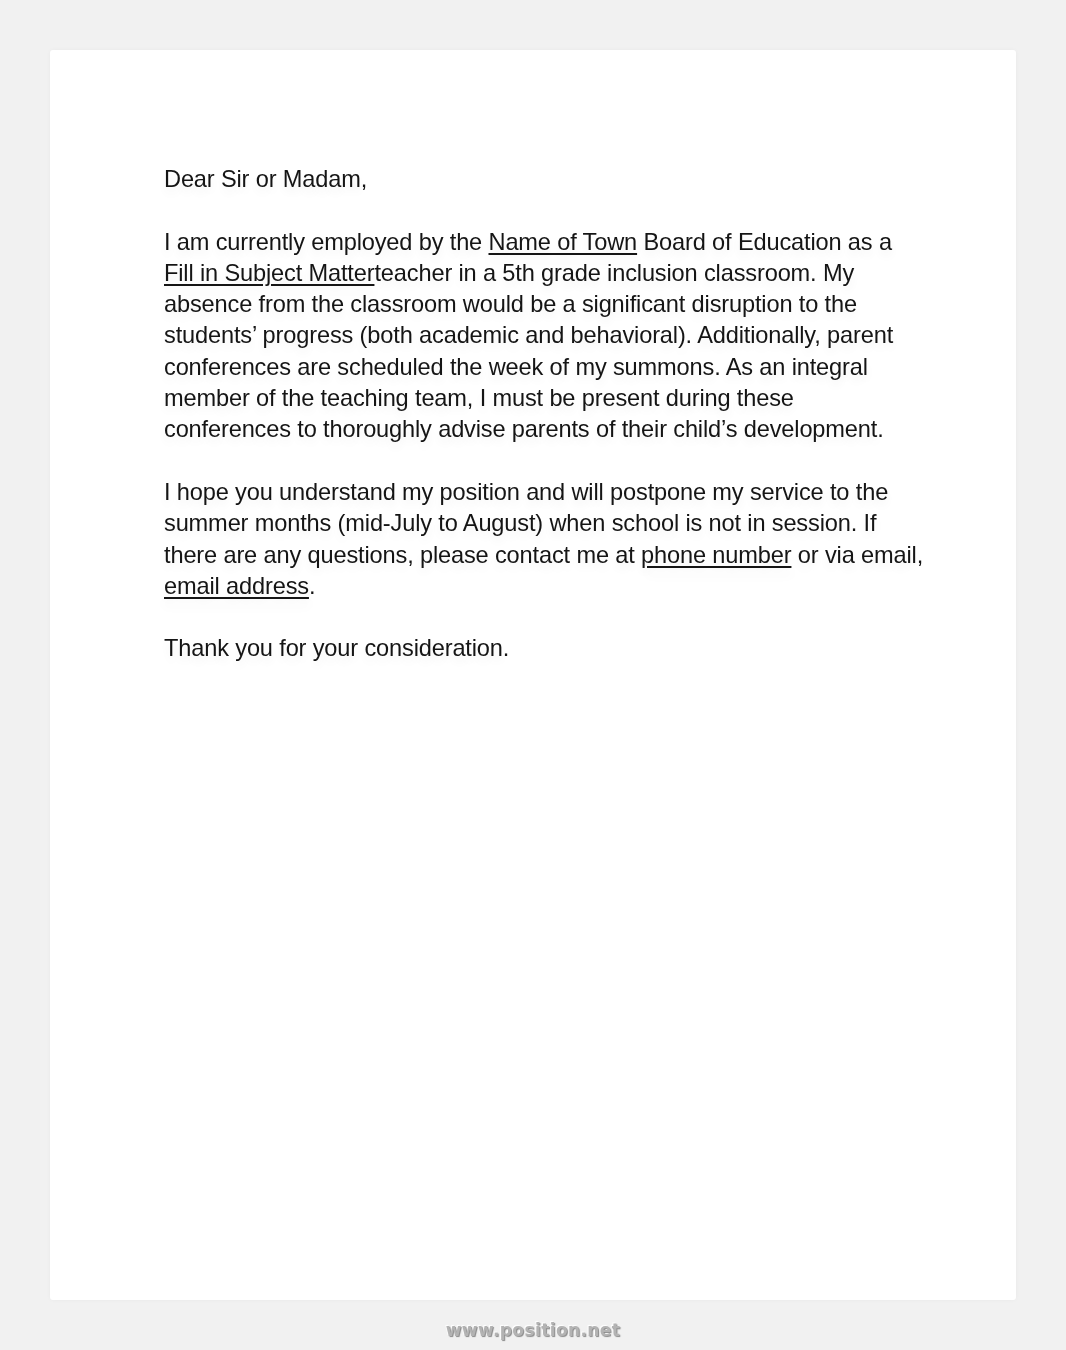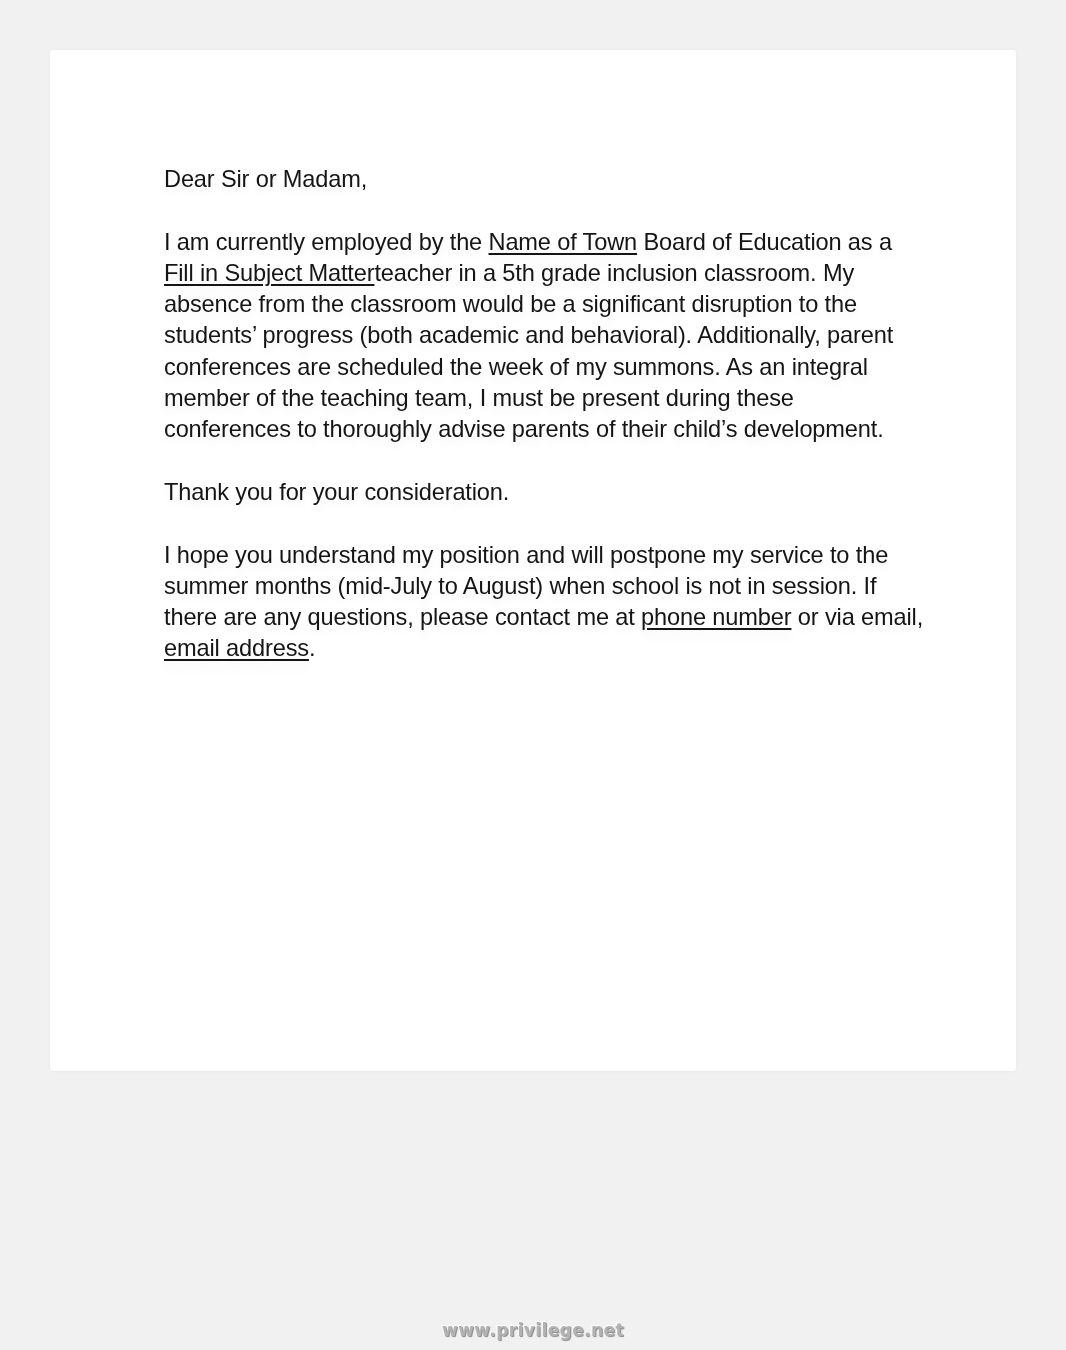--- a/index.html
+++ b/index.html
@@ -12,21 +12,21 @@
       background: #f1f1f1;
       position: relative;
       overflow: hidden;
       font-family: "Liberation Sans", sans-serif;
     }
     .page {
       position: absolute;
       left: 50px;
       top: 50px;
       width: 966px;
-      height: 1021px;
+      height: 1250px;
       background: #ffffff;
       border-radius: 3px;
       box-shadow: 0 0 4px rgba(0,0,0,0.04);
     }
     .letter {
       position: absolute;
       left: 114px;
       top: 114px;
       width: 760px;
       color: #151515;
@@ -63,20 +63,20 @@
 </head>
 <body>
 
 <div class="page">
   <div class="letter">
     <p class="salutation">Dear Sir or Madam,</p>
 
 
     <p><span>I am currently employed by the </span><span class="placeholder">Name of Town</span><span> Board of Education as a </span><span class="placeholder">Fill in Subject Matter</span><span>teacher in a 5th grade inclusion classroom. My absence from the classroom would be a significant disruption to the students’ progress (both academic and behavioral). Additionally, parent conferences are scheduled the week of my summons. As an integral member of the teaching team, I must be present during these conferences to thoroughly advise parents of their child’s development.</span></p>
 
+    <p><span>I hope you understand my position and will postpone my service to the summer months (mid-July to August) when school is not in session. If there are any questions, please contact me at </span><span class="placeholder">phone number</span><span> or via email, </span><span class="placeholder">email address</span><span>.</span></p>
+
     <p>Thank you for your consideration.</p>
-
-    <p><span>I hope you understand my position and will postpone my service to the summer months (mid-July to August) when school is not in session. If there are any questions, please contact me at </span><span class="placeholder">phone number</span><span> or via email, </span><span class="placeholder">email address</span><span>.</span></p>
 
   </div>
 </div>
 
-<div class="watermark">www.privilege.net</div>
+<div class="watermark">www.position.net</div>
 
 </body></html>

